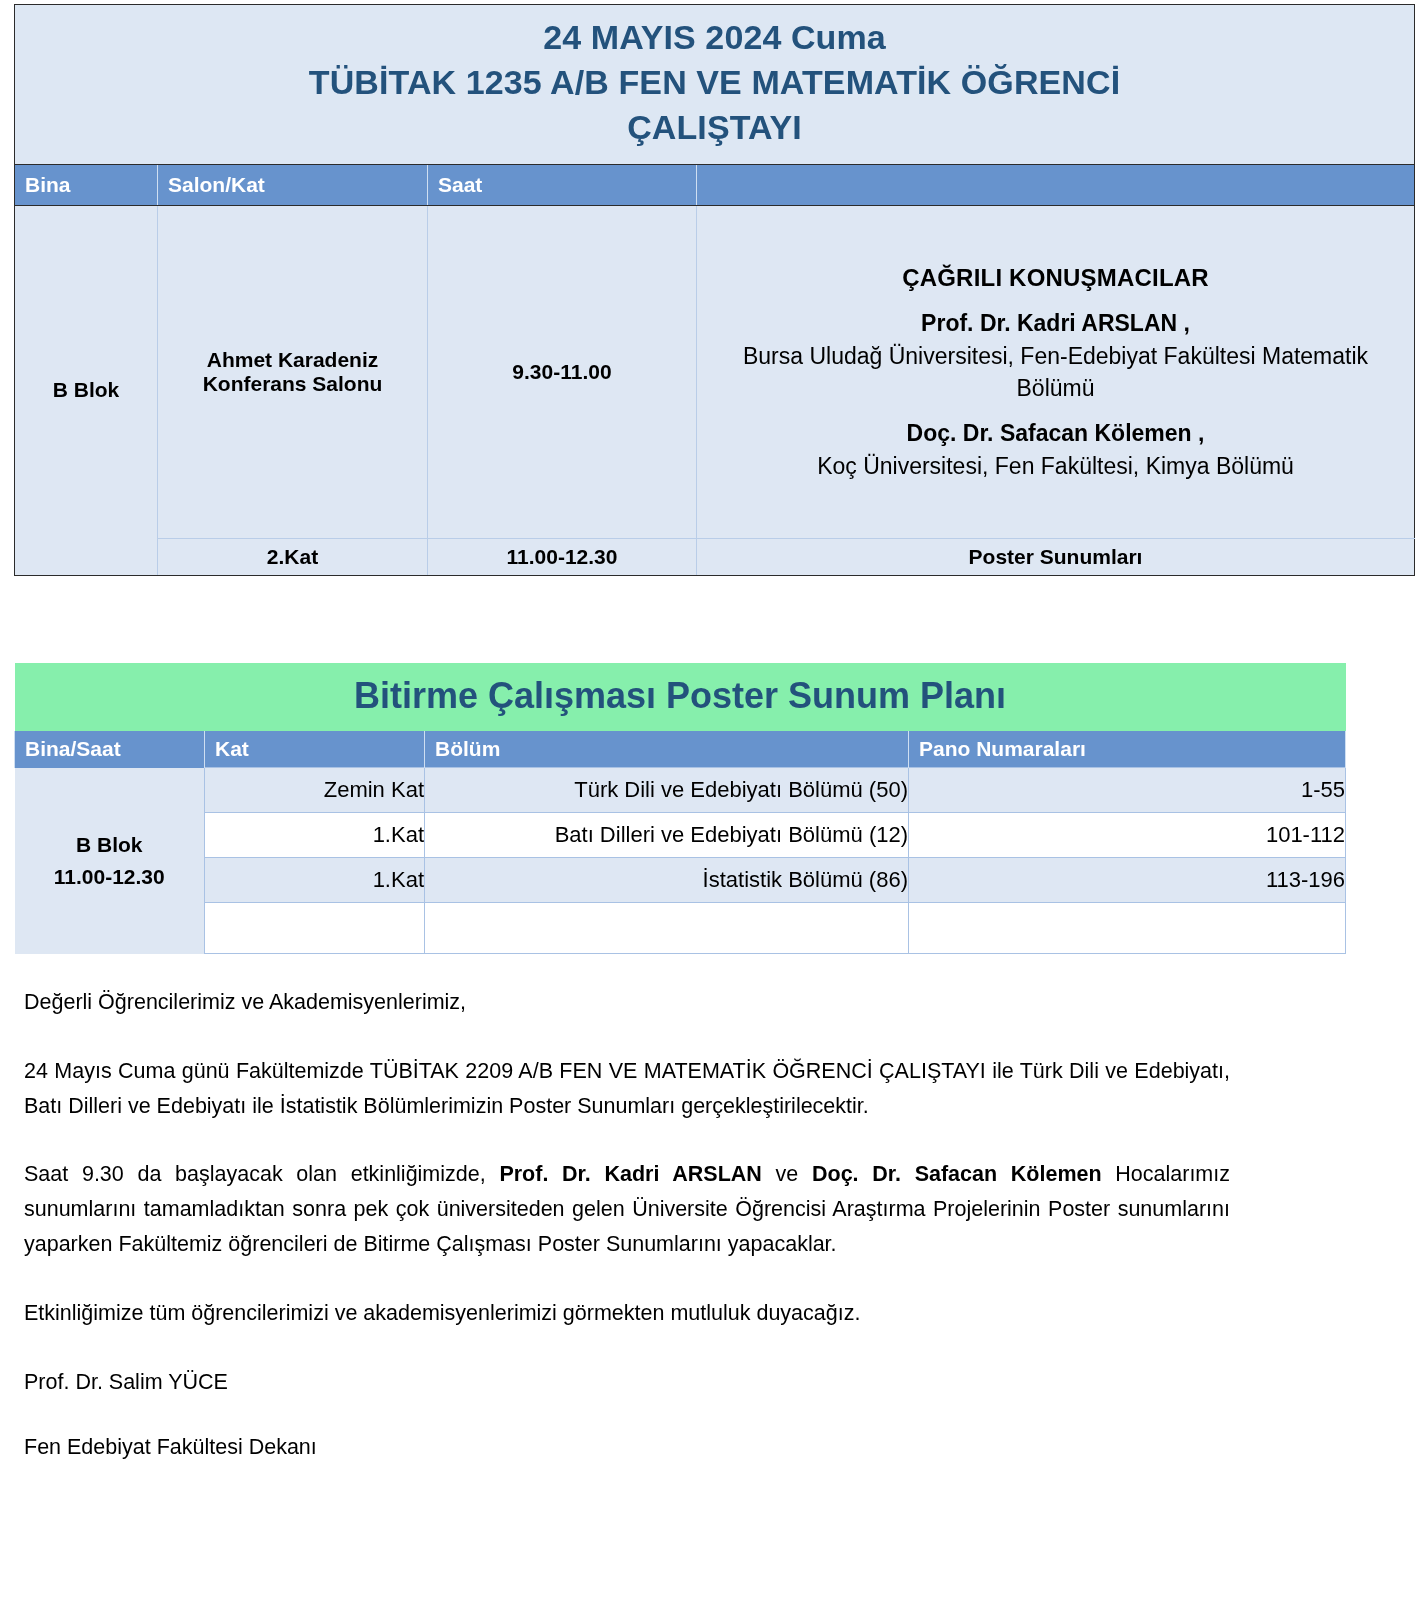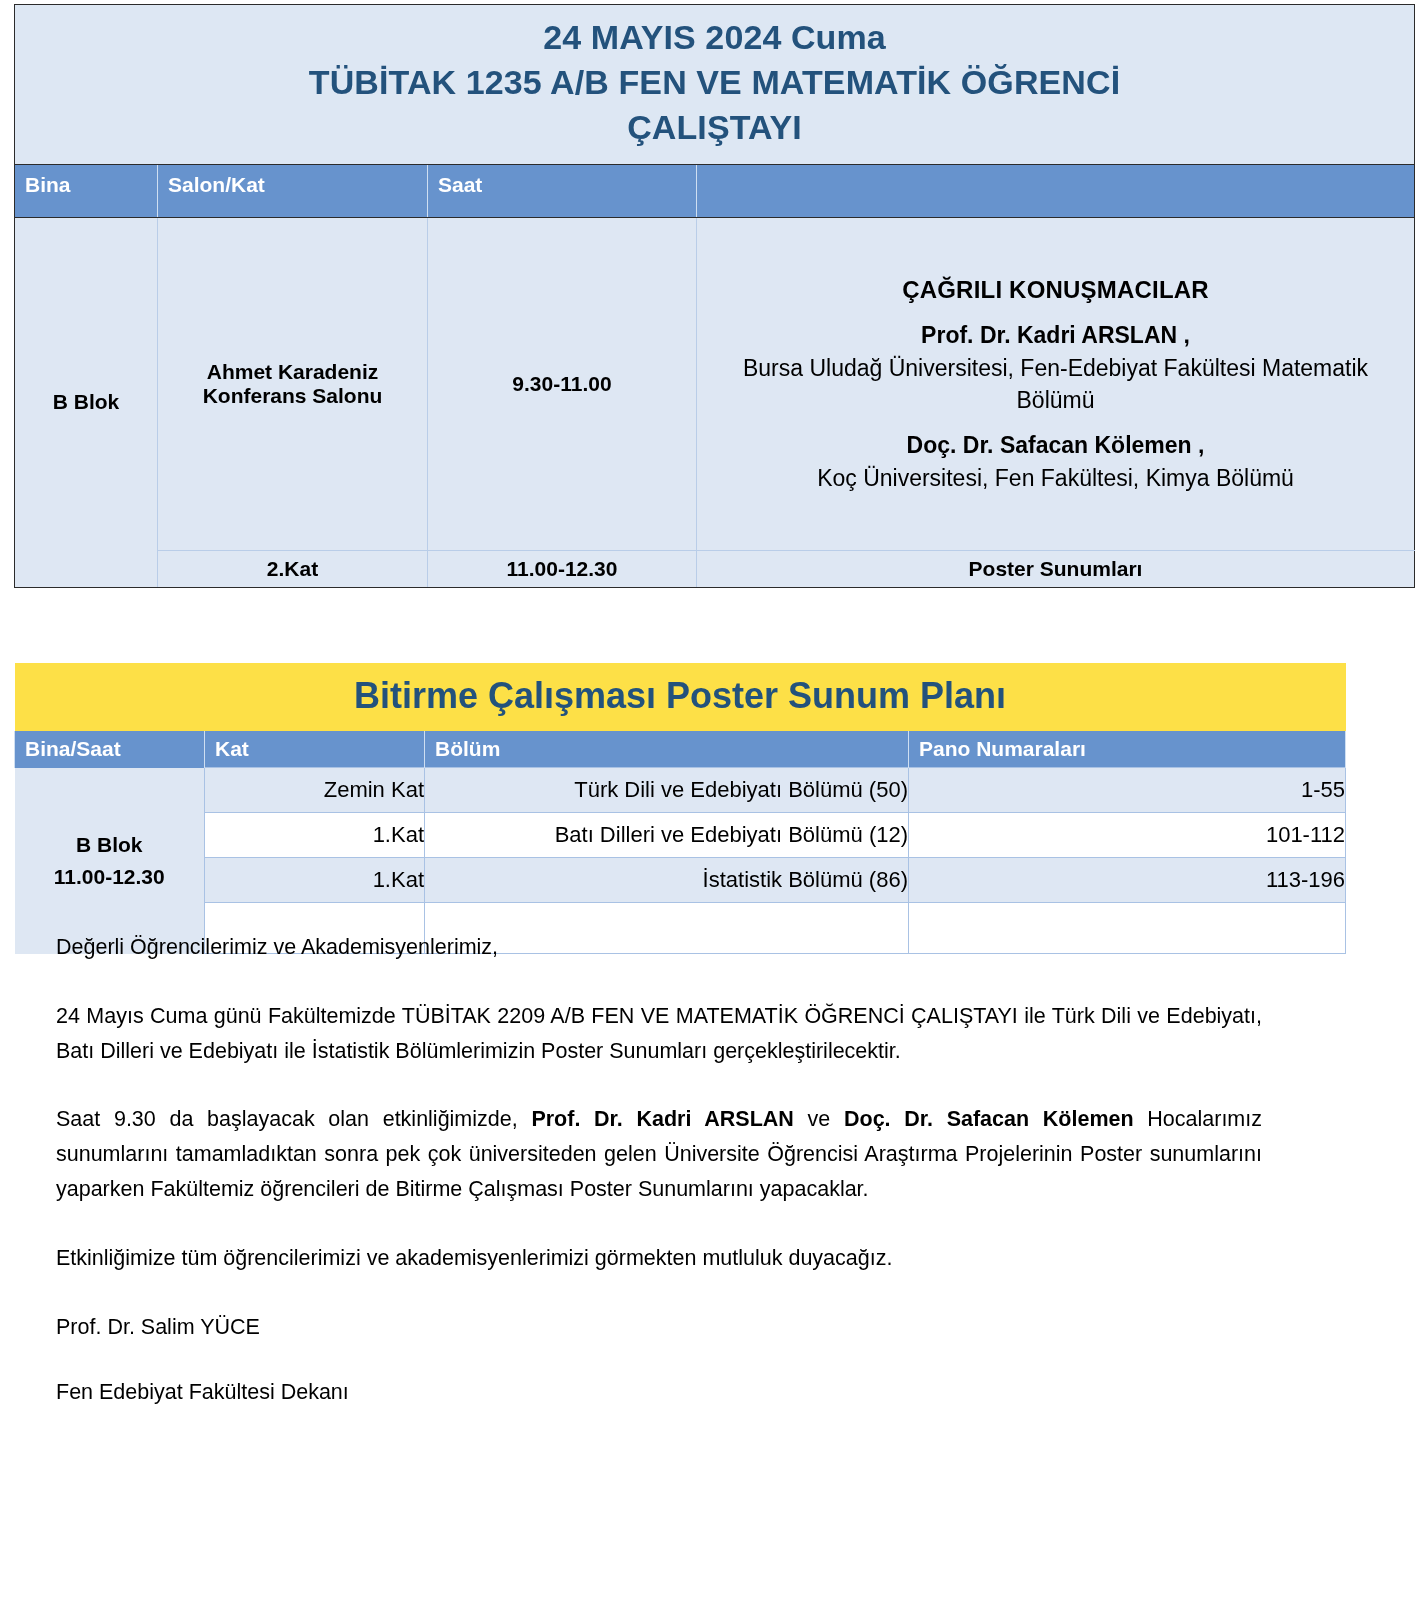--- a/index.html
+++ b/index.html
@@ -40,21 +40,21 @@
     font-size: 34px;
     line-height: 1.32;
     letter-spacing: .1px;
   }
   .hdr-cell {
     background: #6793cd;
     color: #ffffff;
     font-weight: bold;
     font-size: 21px;
     text-align: left;
-    padding: 5px 0 17px 10px;
+    padding: 5px 0 5px 10px;
     border-left: 1px solid #cfdff2;
     border-right: 1px solid #cfdff2;
     border-top: 1px solid #2b2b2b;
     border-bottom: 1px solid #2b2b2b;
     height: 30px;
   }
   .hdr-cell.first { border-left: 1px solid #2b2b2b; }
   .hdr-cell.last  { border-right: 1px solid #2b2b2b; }
 
   .body-cell {
@@ -79,21 +79,21 @@
   .speakers .ttl  { font-weight: bold; font-size: 24px; letter-spacing: .2px; }
 
   
   .t2-wrap {
     position: absolute;
     left: 14px;
     top: 663px;
     width: 1331px;
   }
   .t2-title-cell {
-    background: #fde047;
+    background: #86efac;
     text-align: center;
     vertical-align: middle;
     padding: 12px 6px 14px 6px;
     border: 0;
   }
   .t2-title-text {
     color: #23527c;
     font-weight: bold;
     font-size: 36px;
   }
@@ -128,23 +128,22 @@
     height: 34px;
   }
   .row-shade .t2-cell { background: #dee7f3; }
   .row-plain .t2-cell { background: #ffffff; }
   .row-empty .t2-cell { background: #ffffff; height: 40px; }
 
   
   .letter {
     position: absolute;
     left: 24px;
-    top: 930px;
+    top: 985px;
     width: 1206px;
-    margin-left: 32px;
   }
   .letter p {
     margin: 0 0 34px 0;
     font-size: 21.5px;
     line-height: 1.62;
     text-align: justify;
     text-justify: inter-word;
   }
   .letter p.nojust { text-align: left; }
   .letter b { font-weight: bold; }

